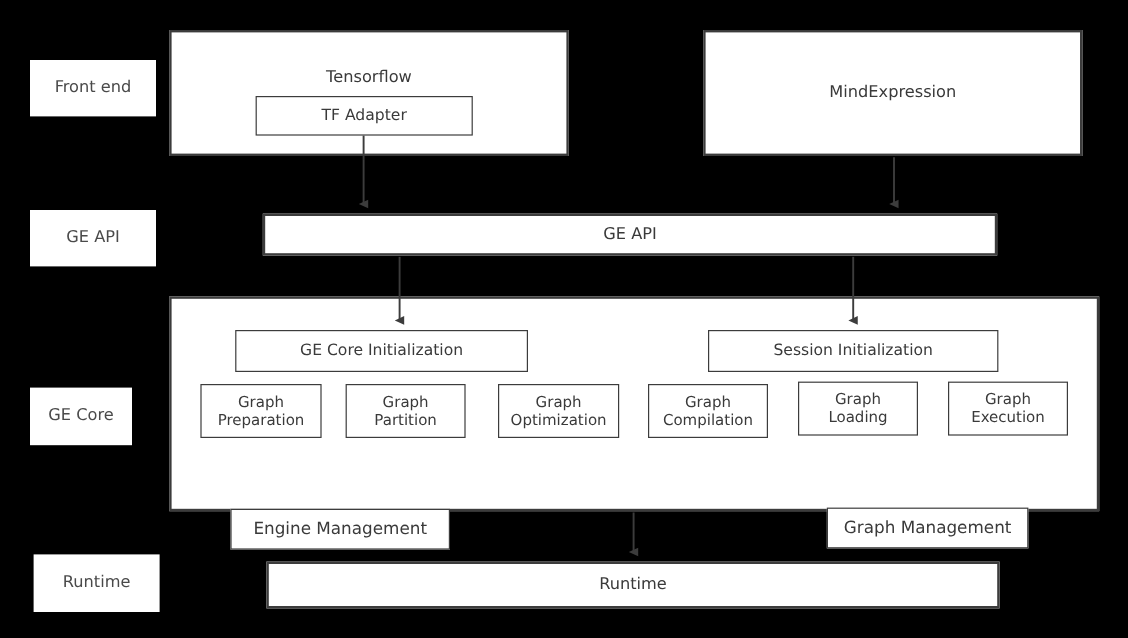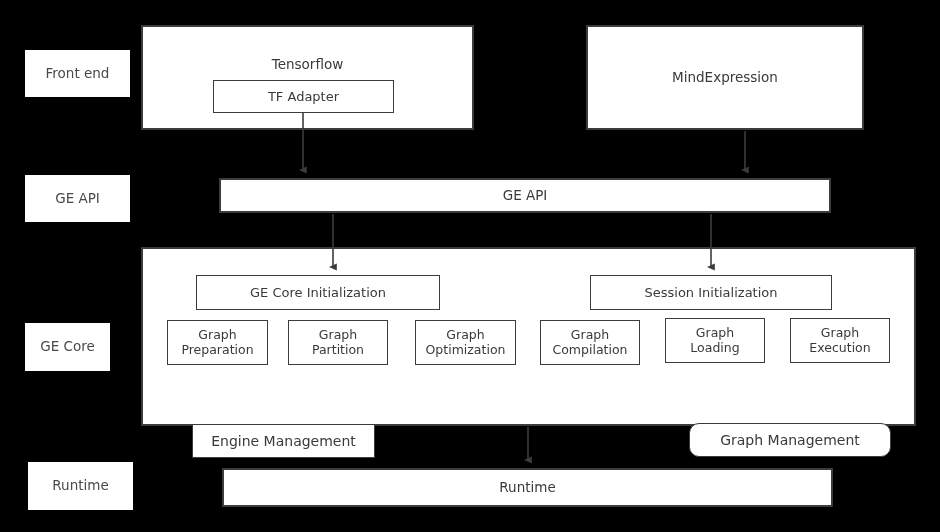--- a/index.html
+++ b/index.html
@@ -88,21 +88,21 @@
   <div class="box stage-label" style="left:25px; top:175px; width:105px; height:47px;">GE API</div>
 
   <div class="box stage-label" style="left:25px; top:323px; width:85px; height:48px;">GE Core</div>
 
   <div class="box stage-label" style="left:28px; top:462px; width:105px; height:48px;">Runtime</div>
 
   <div class="box outline group" style="left:141px; top:25px; width:333px; height:105px;">Tensorflow</div>
 
   <div class="box outline-thin" style="left:213px; top:80px; width:181px; height:33px; font-size:13px;">TF Adapter</div>
 
-  <div class="box outline group-plain" style="left:586px; top:25px; width:278px; height:105px;">MindExpression</div>
+  <div class="box outline group-plain" style="left:586px; top:25px; width:316px; height:105px;">MindExpression</div>
 
   <div class="box outline bar" style="left:219px; top:178px; width:612px; height:35px;">GE API</div>
 
   <div class="core-container" style="left:141px; top:247px; width:775px; height:179px;"></div>
 
   <div class="box outline-thin" style="left:196px; top:275px; width:244px; height:35px; font-size:13px;">GE Core Initialization</div>
 
   <div class="box outline-thin" style="left:590px; top:275px; width:242px; height:35px; font-size:13px;">Session Initialization</div>
 
   <div class="box outline-thin cell" style="left:167px; top:320px; width:101px; height:45px; flex-direction:column;">
@@ -131,21 +131,21 @@
   </div>
 
   <div class="box outline-thin cell" style="left:790px; top:318px; width:100px; height:45px; flex-direction:column;">
     <span>Graph</span>
     <span>Execution</span>
   </div>
 
   <div class="box outline-thin cell-wide" style="left:192px; top:376px; width:183px; height:34px;">Engine Management</div>
 
 
-  <div class="box outline-thin cell-wide" style="left:689px; top:375px; width:202px; height:34px;border-radius:10px;">Graph Management</div>
+  <div class="box outline-thin cell-wide" style="left:689px; top:375px; width:168px; height:34px;">Graph Management</div>
 
   <div class="box outline bar" style="left:222px; top:468px; width:611px; height:39px;">Runtime</div>
 
   <svg id="connectors" viewBox="0 0 940 532">
     <defs>
       <marker id="arrowhead" markerWidth="9" markerHeight="9" refX="4.2" refY="4.4" orient="auto" markerUnits="userSpaceOnUse">
         <path d="M0.6,0.6 L7.8,0.6 L4.2,8.4 Z" fill="#3c3c3c"></path>
       </marker>
     </defs>
 

